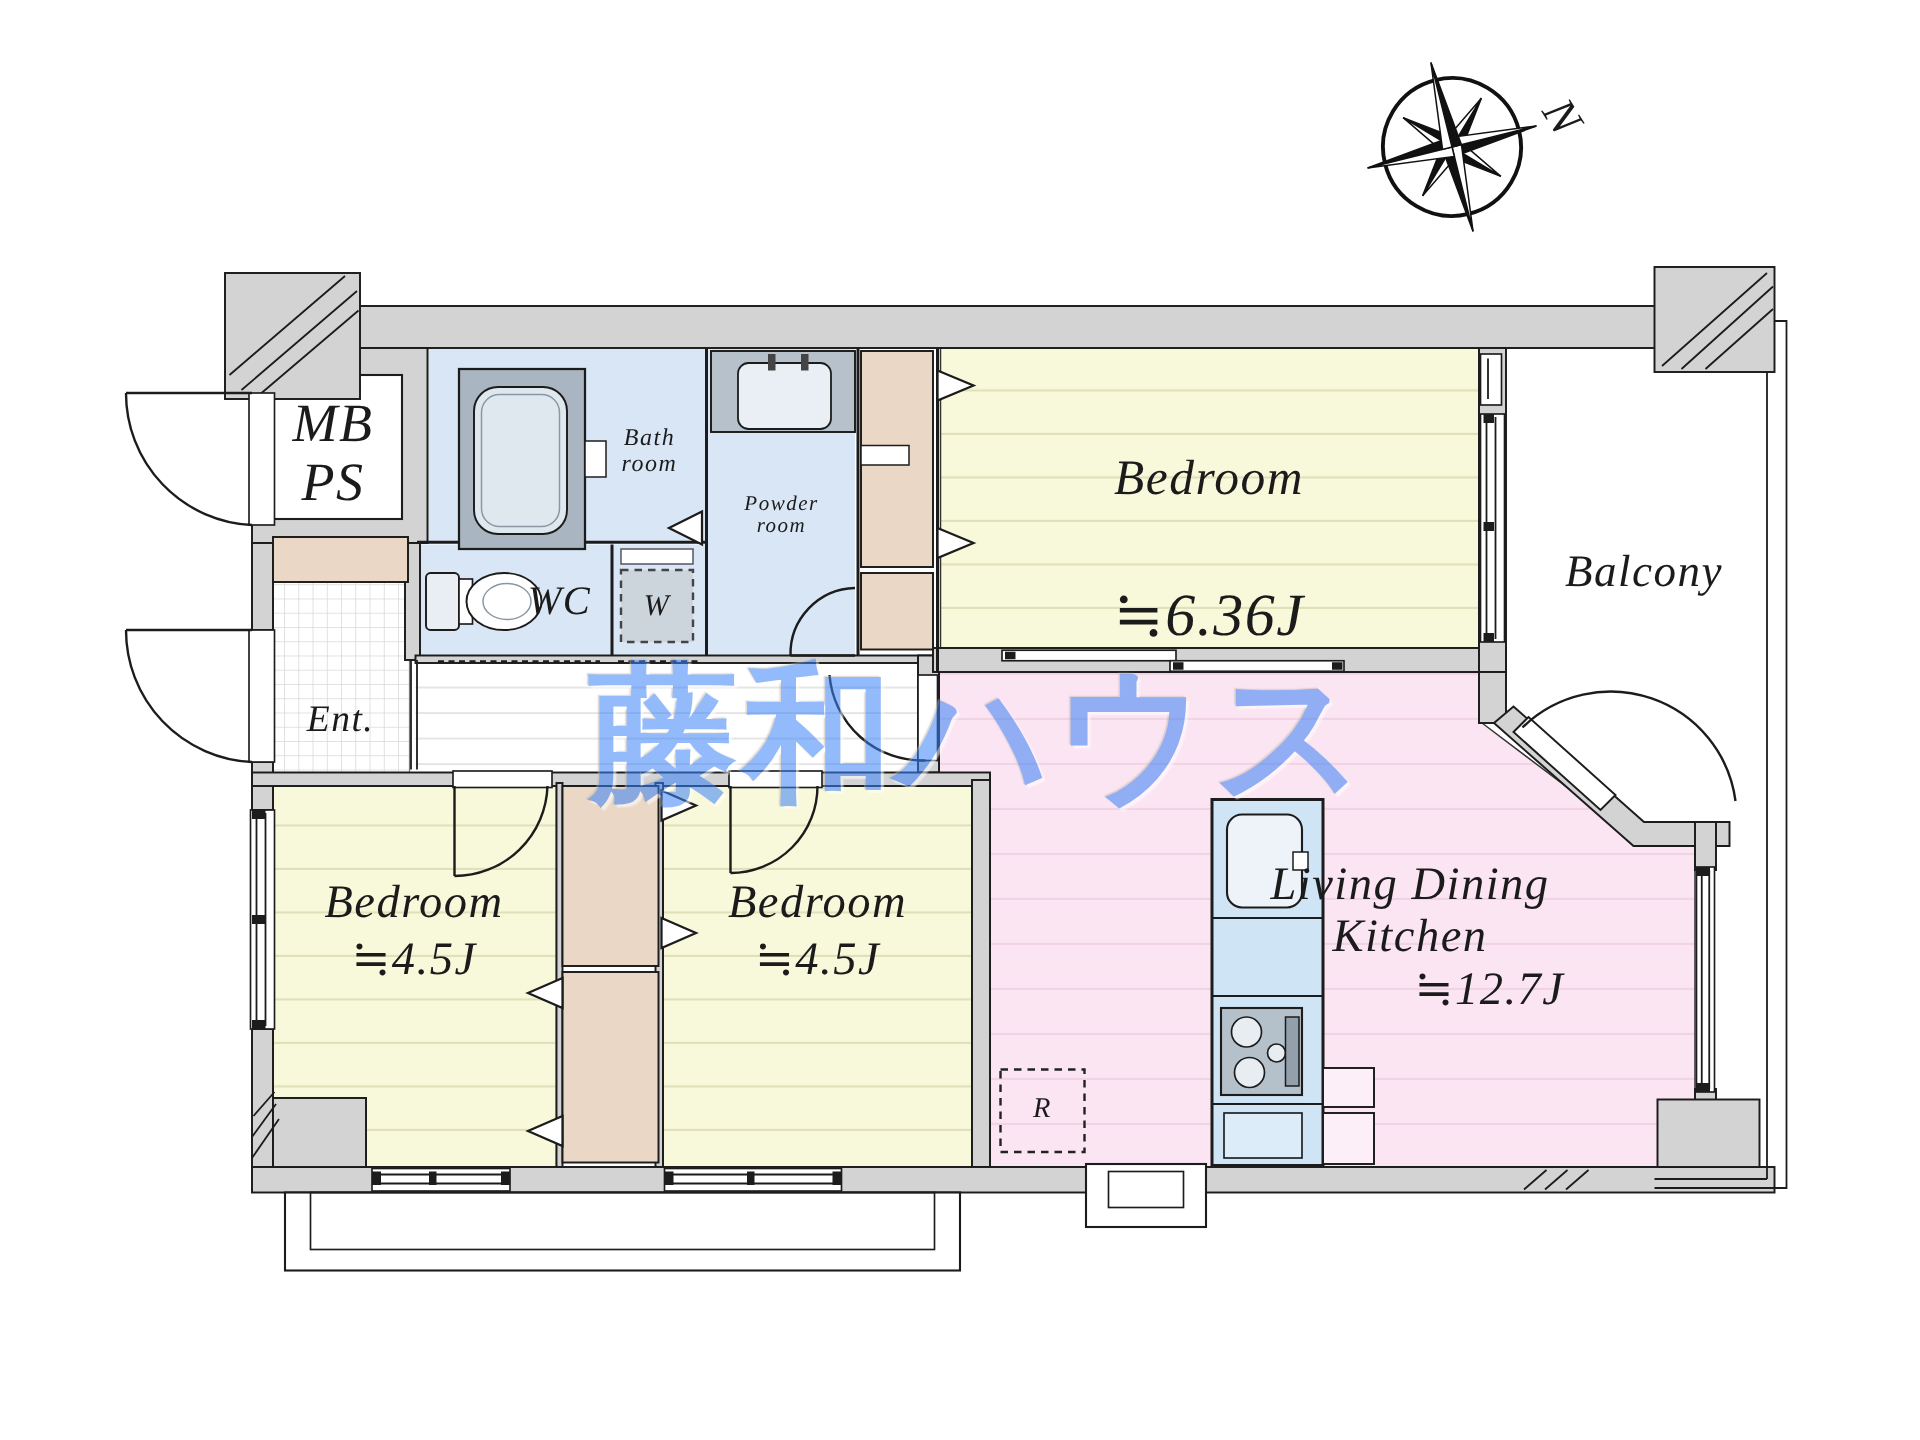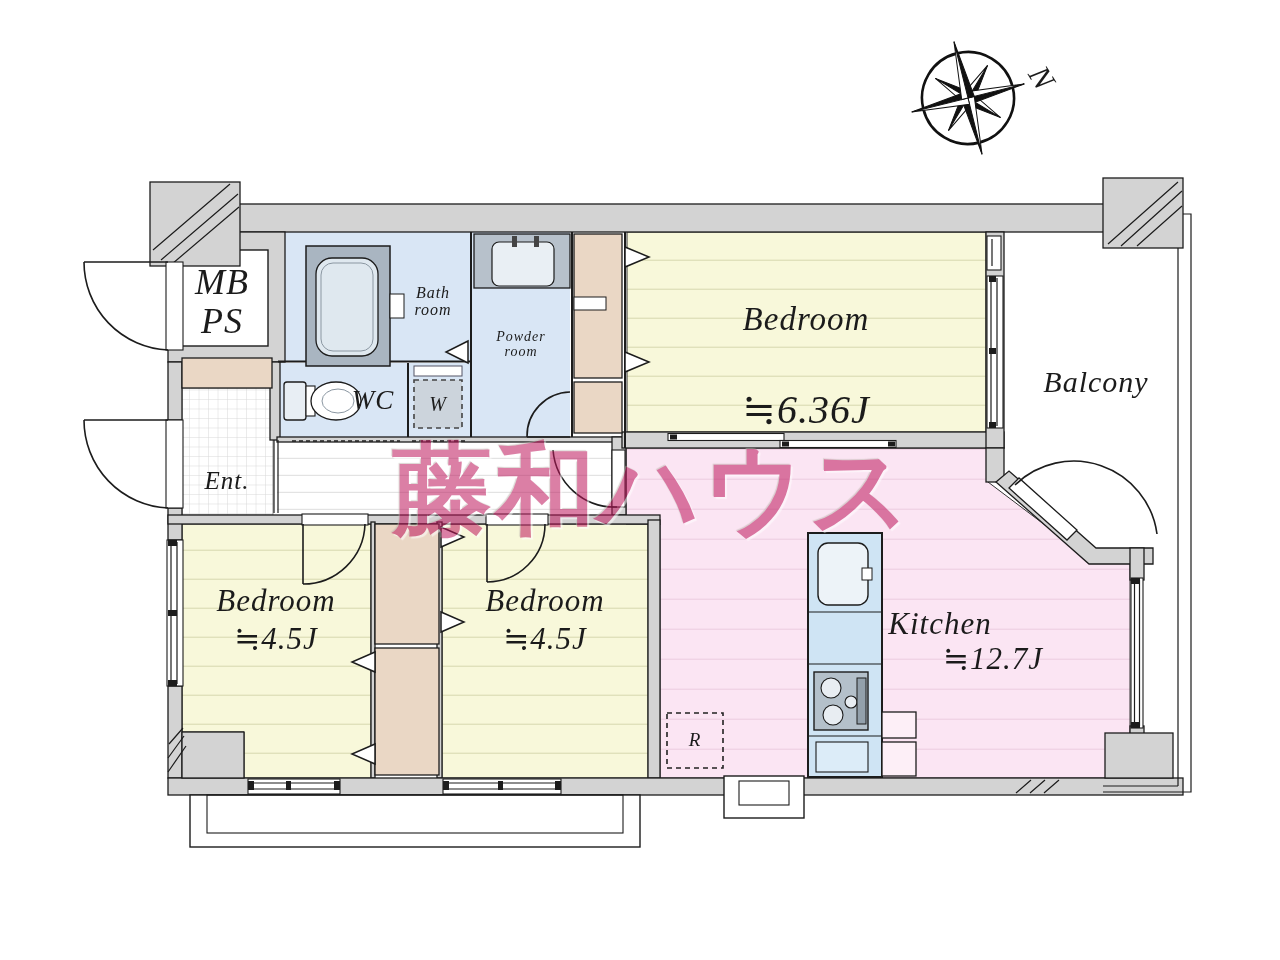--- a/index.html
+++ b/index.html
@@ -11,21 +11,21 @@
   .wall{fill:#d3d3d3;stroke:#1c1c1c;stroke-width:1.3;}
   .wline{stroke:#1c1c1c;stroke-width:2;fill:none;}
   .thin{stroke:#1c1c1c;stroke-width:1.2;fill:none;}
   .tan{fill:#ead7c5;stroke:#1c1c1c;stroke-width:1.3;}
   .blue{fill:#d9e6f5;stroke:none;}
   .doorarc{stroke:#1c1c1c;stroke-width:1.6;fill:none;}
   .chev{fill:#ffffff;stroke:#1c1c1c;stroke-width:1.5;}
   .winw{fill:#ffffff;stroke:#1c1c1c;stroke-width:1.1;}
   .tick{fill:#1c1c1c;}
   #watermark{position:absolute;left:392px;top:424px;width:500px;font-size:100px;font-weight:bold;
-     letter-spacing:3px;color:#be185d;opacity:.55;font-family:"DejaVu Sans",sans-serif;
+     letter-spacing:3px;color:#3b82f6;opacity:.55;font-family:"DejaVu Sans",sans-serif;
      text-shadow:2px 2px 1px #ffffff,-1px -1px 1px #bdb4ae;white-space:nowrap;}
   #north-label{font-size:31px;transform:translate(-50%,-50%) rotate(58deg);}
 </style>
 </head>
 <body>
 
 <div id="stage">
 
 <svg id="plan-svg" width="1280" height="960" viewBox="0 0 1280 960">
   <defs>
@@ -302,20 +302,23 @@
 </div>
 <div class="lbl" style="left:276px;top:639px;font-size:31px;">
   <span>≒4.5J</span>
 </div>
 <div class="lbl" style="left:545px;top:601px;font-size:31px;">
   <span>Bedroom</span>
 </div>
 <div class="lbl" style="left:545px;top:639px;font-size:31px;">
   <span>≒4.5J</span>
 </div>
+<div class="lbl" style="left:940px;top:589px;font-size:31px;">
+  <span>Living Dining</span>
+</div>
 <div class="lbl" style="left:940px;top:624px;font-size:31px;">
   <span>Kitchen</span>
 </div>
 <div class="lbl" style="left:993px;top:659px;font-size:31px;">
   <span>≒12.7J</span>
 </div>
 <div class="lbl" style="left:1096px;top:382px;font-size:30px;">
   <span>Balcony</span>
 </div>
 <div class="lbl" style="left:695px;top:740px;font-size:19px;">

